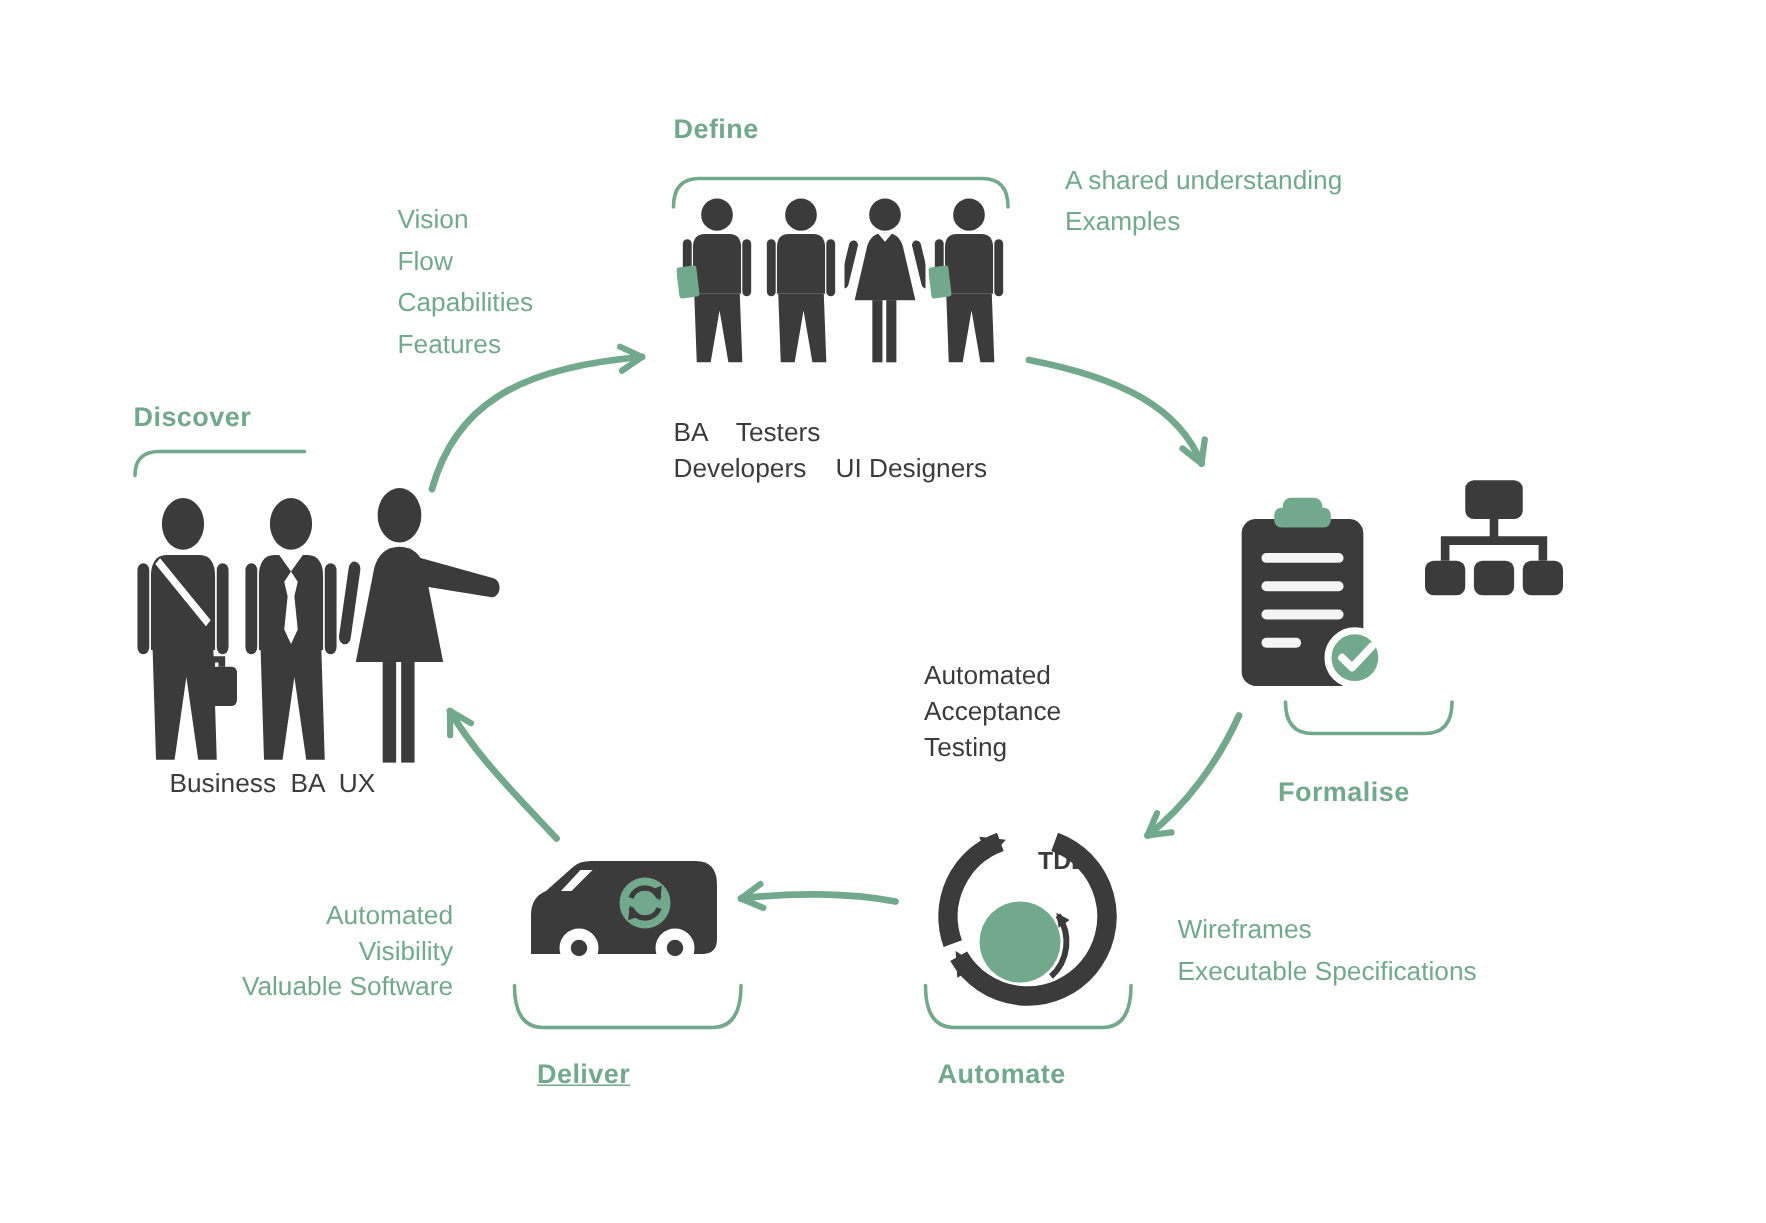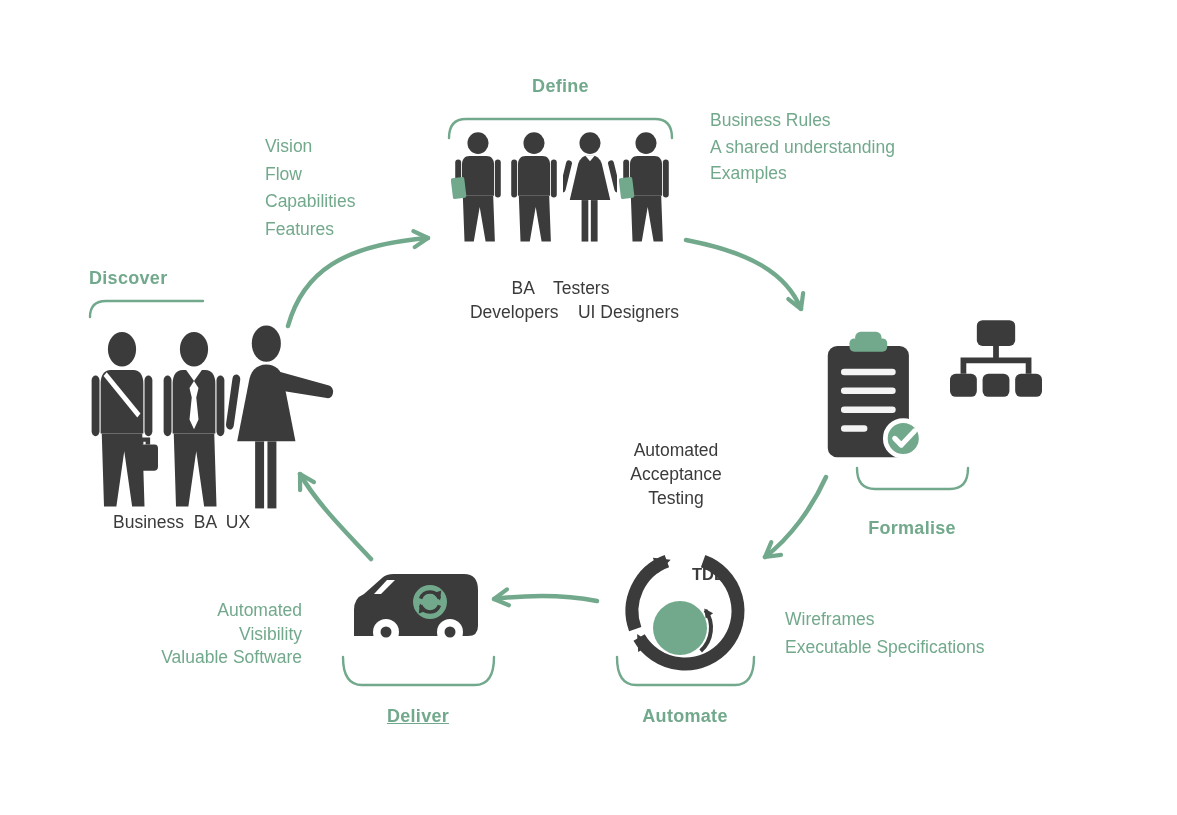--- a/index.html
+++ b/index.html
@@ -5,21 +5,21 @@
   :root { --green:#72a98c; --dark:#3b3b3b; }
   * { margin:0; padding:0; box-sizing:border-box; }
   body { background:#ffffff; font-family:"Liberation Sans", sans-serif; }
   .canvas { position:relative; width:1177px; height:815px; background:#fff; overflow:hidden; }
   .abs { position:absolute; }
   .fill-dark { fill:var(--dark); }
   .fill-green { fill:var(--green); }
   .stroke-dark { stroke:var(--dark); }
   .stroke-green { stroke:var(--green); }
   .stage-label { position:absolute; font-size:18px; font-weight:bold; color:var(--green); letter-spacing:.3px; }
-  .center { text-align:center; }
+  .center { }
   .green-list { position:absolute; font-size:17.5px; color:var(--green); }
   .dark-text { position:absolute; font-size:17.5px; color:var(--dark); white-space:pre; }
 </style>
 </head>
 <body>
 
 <div class="canvas">
 
   <svg class="abs" style="left:0;top:0;" width="1177" height="815" viewBox="0 0 1177 815">
     <defs>
@@ -96,21 +96,20 @@
   <div class="stage-label center" style="left:449px;top:76px;width:223px;">Define</div>
 
   <div class="green-list" style="left:265px;top:133px;line-height:27.5px;">
     <div>Vision</div>
     <div>Flow</div>
     <div>Capabilities</div>
     <div>Features</div>
   </div>
 
   <div class="green-list" style="left:710px;top:107px;line-height:26.5px;">
-    <div>Business Rules</div>
     <div>A shared understanding</div>
     <div>Examples</div>
   </div>
 
   <div class="abs" style="left:450px;top:131px;width:224px;display:flex;justify-content:center;gap:2px;">
     <svg width="54" height="114" viewBox="0 0 64 132" preserveAspectRatio="none">
       <g class="fill-dark">
         <circle cx="32" cy="14" r="12.5"></circle>
         <path d="M22,29 h20 c6,0 9,4 9,10 v36 h-38 v-36 c0,-6 3,-10 9,-10 z"></path>
         <path d="M14,75 h36 l2,53 h-11 l-7,-40 l-7,40 h-11 z"></path>
@@ -145,21 +144,21 @@
         <path d="M22,29 h20 c6,0 9,4 9,10 v36 h-38 v-36 c0,-6 3,-10 9,-10 z"></path>
         <path d="M14,75 h36 l2,53 h-11 l-7,-40 l-7,40 h-11 z"></path>
         <rect x="5" y="33" width="7" height="44" rx="3.5"></rect>
         <rect x="52" y="33" width="7" height="44" rx="3.5"></rect>
       </g>
       <rect x="1" y="54" width="16" height="24" rx="2" class="fill-green" transform="rotate(-7 9 66)"></rect>
     </svg>
   </div>
 
   <div class="dark-text center" style="left:449px;top:278px;width:223px;">BA    Testers</div>
-  <div class="dark-text center" style="left:449px;top:302px;width:223px;margin-left:14px;">Developers    UI Designers</div>
+  <div class="dark-text center" style="left:449px;top:302px;width:223px;">Developers    UI Designers</div>
 
   <svg class="abs" style="left:824px;top:330px;" width="100" height="132" viewBox="0 0 106 138">
     <rect x="4" y="16" width="86" height="118" rx="10" class="fill-dark"></rect>
     <rect x="27" y="8" width="40" height="14" rx="5" class="fill-green"></rect>
     <rect x="33" y="1" width="28" height="12" rx="6" class="fill-green"></rect>
     <g fill="#f4f4f4">
       <rect x="18" y="40" width="58" height="7" rx="3.5"></rect>
       <rect x="18" y="60" width="58" height="7" rx="3.5"></rect>
       <rect x="18" y="80" width="58" height="7" rx="3.5"></rect>
       <rect x="18" y="100" width="28" height="7" rx="3.5"></rect>

